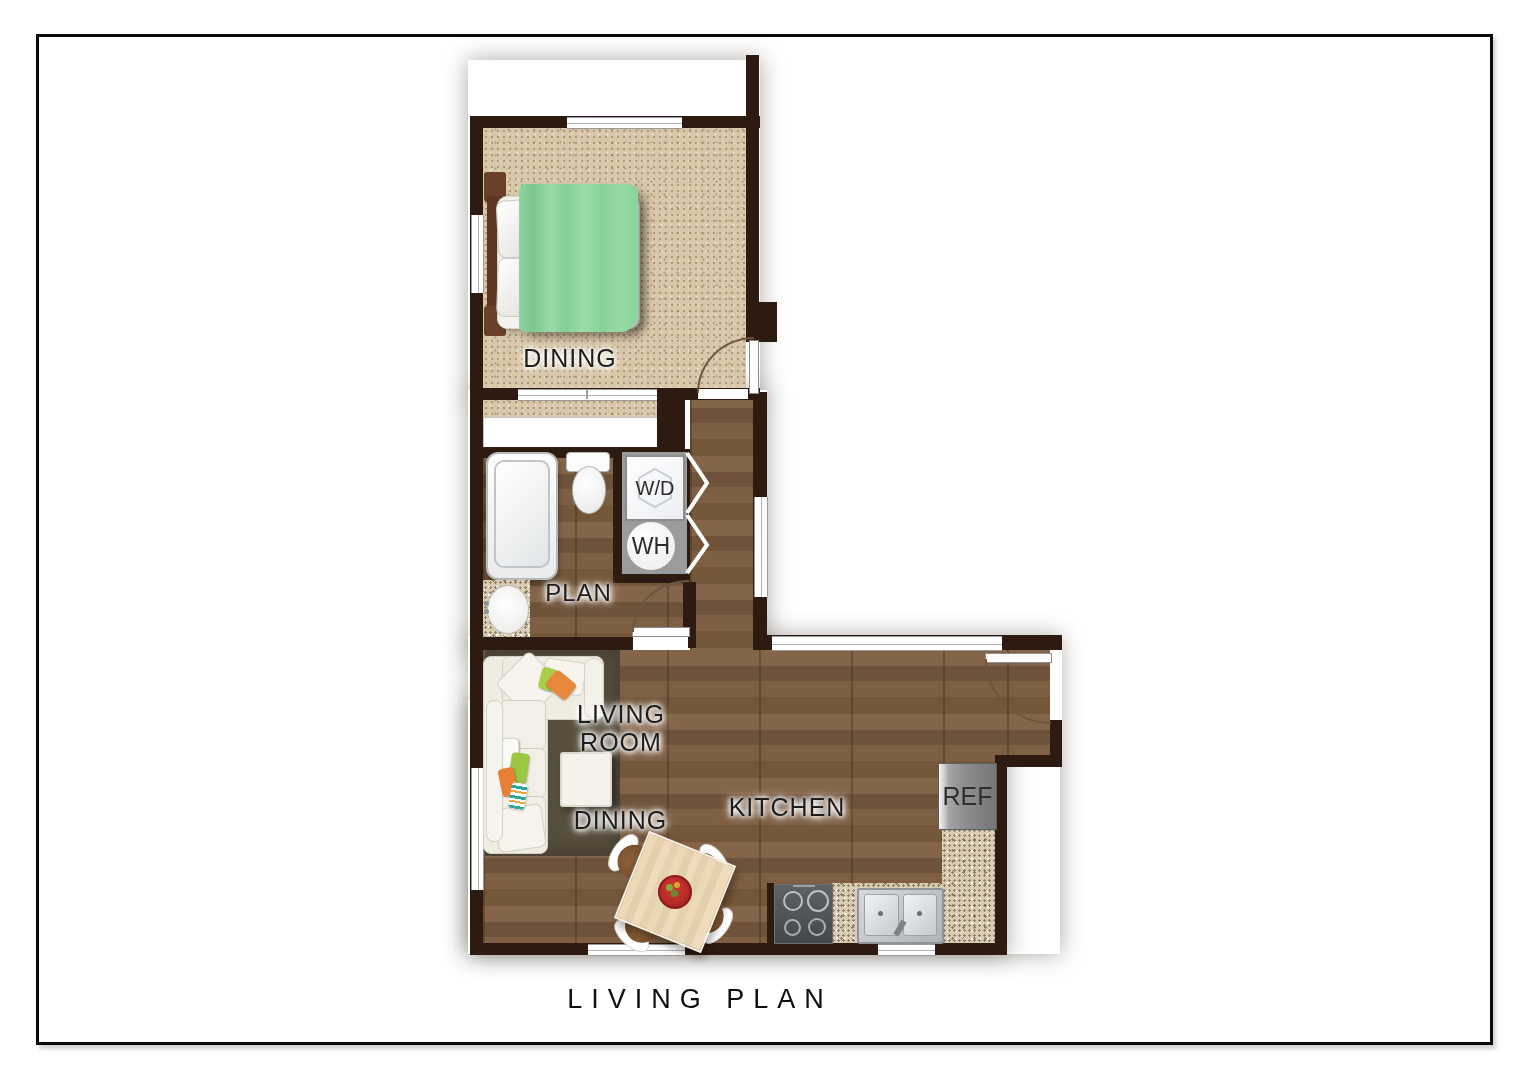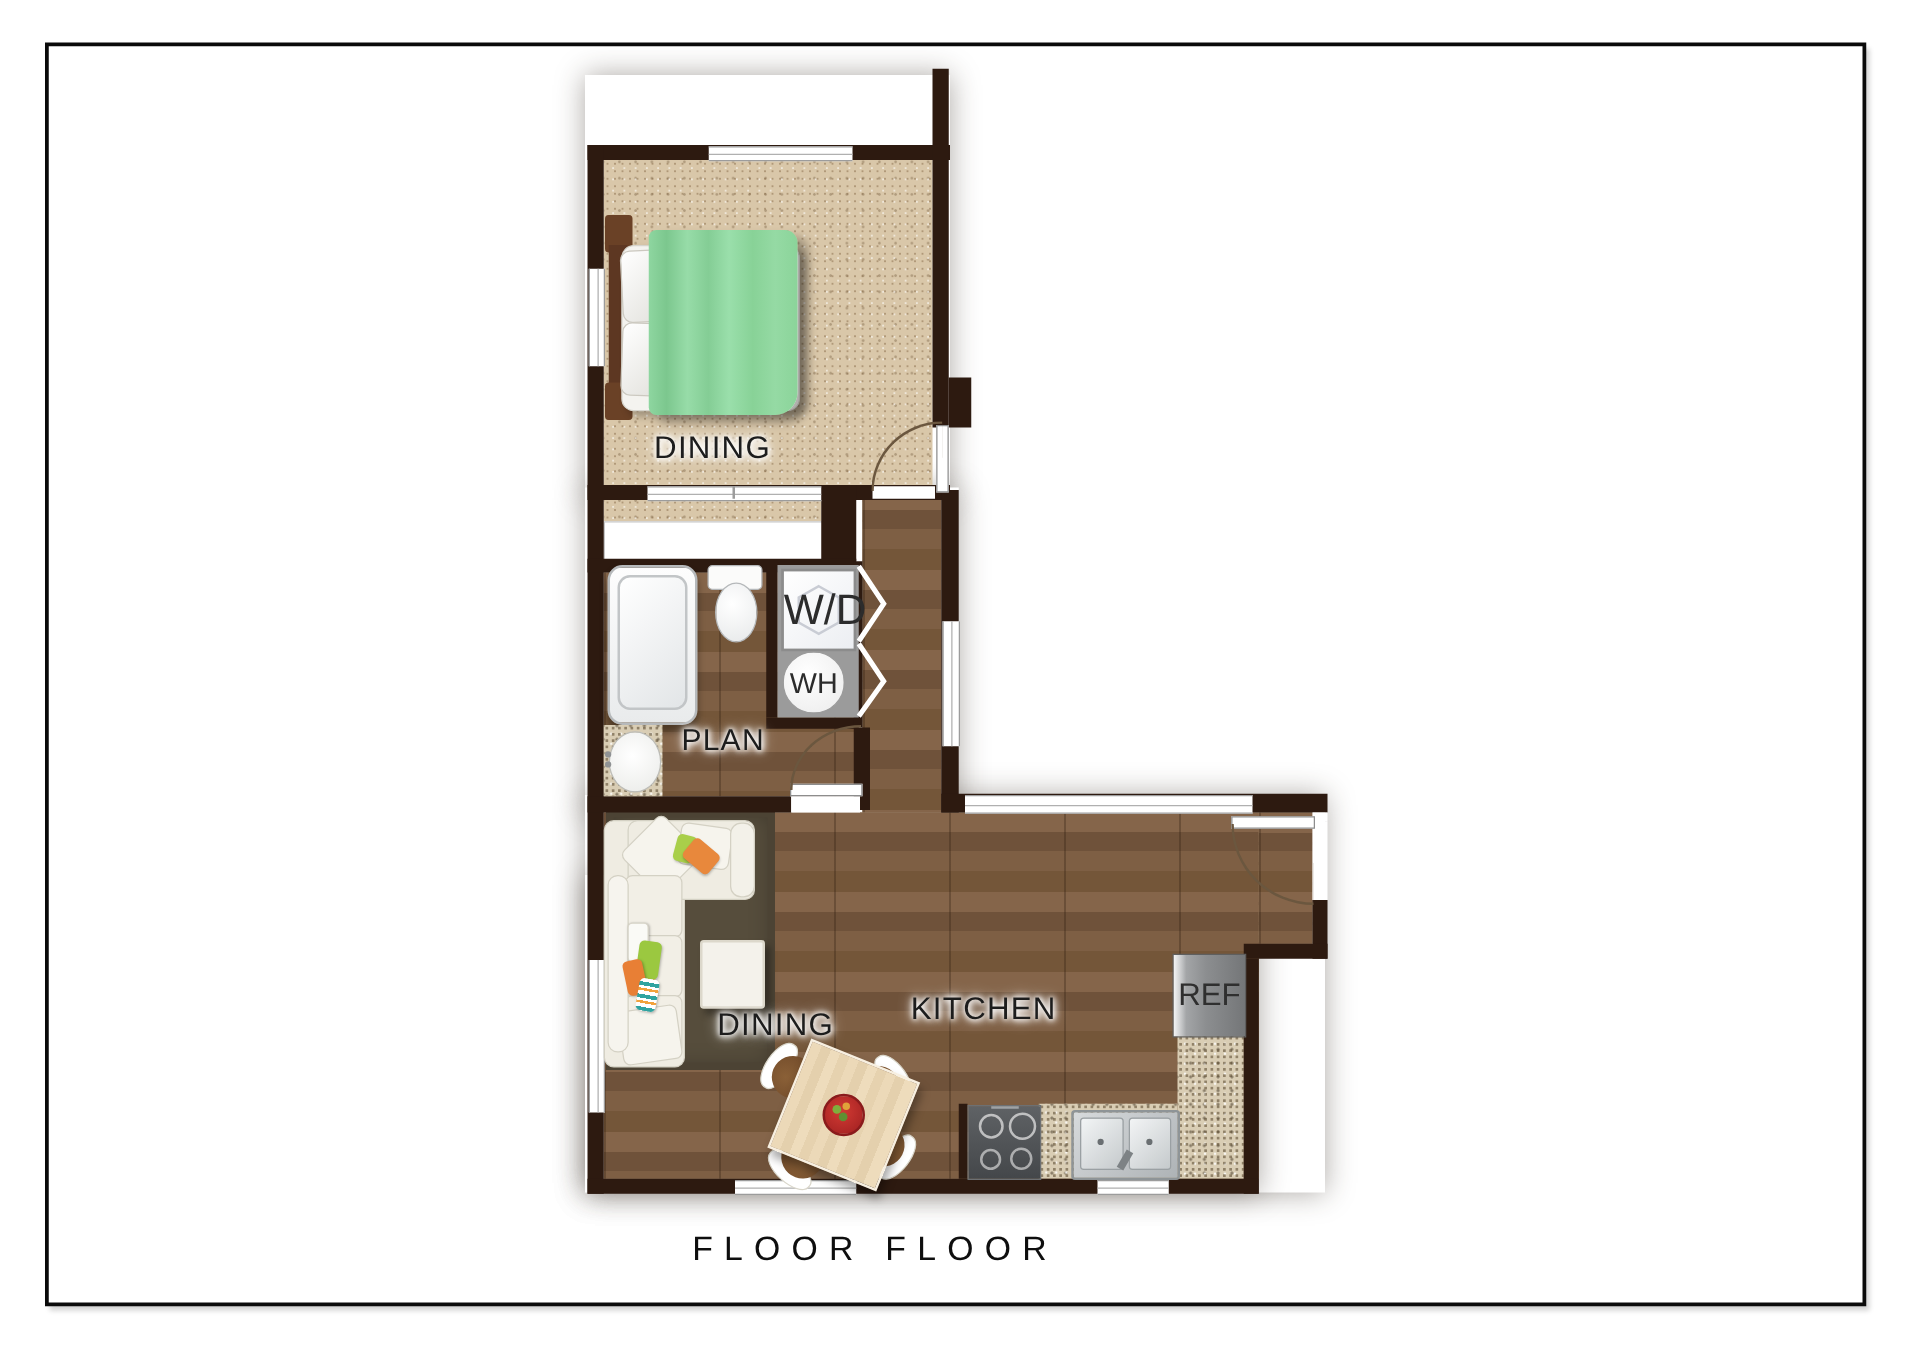--- a/index.html
+++ b/index.html
@@ -138,21 +138,21 @@
   <div class="abs" style="left:487px;top:585px;width:40px;height:47px;background:radial-gradient(circle at 45% 40%,#ffffff,#e9eae7);
               border:1.5px solid #bdbdb8;border-radius:50%;"></div>
   <div class="abs" style="left:484px;top:601px;width:5px;height:5px;background:#8f9294;border-radius:50%;"></div>
   <div class="abs" style="left:484px;top:609px;width:5px;height:5px;background:#8f9294;border-radius:50%;"></div>
 
   <div class="abs" style="left:622px;top:452px;width:65px;height:122px;background:var(--pad);"></div>
   <div class="abs" style="left:625px;top:455px;width:56px;height:62px;background:linear-gradient(135deg,#ffffff,#eceef2);border:2px solid #8c8c8c;">
     <svg width="56" height="62" style="position:absolute;left:0;top:0;">
       <polygon points="28,12 44,21 44,41 28,50 12,41 12,21" fill="none" stroke="#c9ccd4" stroke-width="2"></polygon>
     </svg>
-    <div class="applabel" style="position:relative;font-size:34px;line-height:62px;">W/D</div>
+    <div class="applabel" style="position:relative;font-size:20px;line-height:62px;">W/D</div>
   </div>
   <div class="abs" style="left:626px;top:521px;width:48px;height:48px;background:radial-gradient(circle at 40% 35%,#ffffff,#ebebeb);
               border:1.5px solid #9b9b9b;border-radius:50%;">
     <div class="applabel" style="font-size:23px;line-height:48px;">WH</div>
   </div>
   <svg class="abs" width="26" height="124" style="left:685px;top:451px;">
     <polyline points="2,2 22,32 2,62" fill="none" stroke="#ffffff" stroke-width="4"></polyline>
     <polyline points="2,64 22,94 2,122" fill="none" stroke="#ffffff" stroke-width="4"></polyline>
   </svg>
 
@@ -216,19 +216,23 @@
     <div style="position:absolute;left:58px;top:21px;width:5px;height:5px;background:#6a6f72;border-radius:50%;"></div>
     <div style="position:absolute;left:38px;top:30px;width:6px;height:16px;background:#7d8285;transform:rotate(30deg);"></div>
   </div>
   <div class="abs" style="left:938px;top:763px;width:57px;height:65px;background:linear-gradient(90deg,#b2b4b6 0%,#8c8e90 45%,#747678 100%);border:1px solid #5f5f5f;">
     <div style="position:absolute;left:0;top:0;width:10px;height:65px;background:linear-gradient(90deg,rgba(255,255,255,.85),rgba(255,255,255,0));"></div>
     <div class="applabel" style="position:relative;font-size:25px;line-height:65px;color:#2f2f2f;">REF</div>
   </div>
 
   <div class="abs rlabel" style="left:495px;top:344px;width:150px;">DINING</div>
   <div class="abs rlabel" style="left:516px;top:579px;width:125px;font-size:24px;">PLAN</div>
+  <div class="abs rlabel" style="left:556px;top:700px;width:130px;">
+    <div>LIVING</div>
+    <div>ROOM</div>
+  </div>
   <div class="abs rlabel" style="left:558px;top:806px;width:125px;">DINING</div>
   <div class="abs rlabel" style="left:722px;top:793px;width:130px;">KITCHEN</div>
 
-  <div id="title" class="abs" style="left:480px;top:984px;width:440px;">FLOOR FLOOR</div>
+  <div id="title" class="abs" style="left:480px;top:984px;width:440px;">LIVING PLAN</div>
 
   <div id="frame" class="abs"></div>
 </div>
 
 </body></html>

